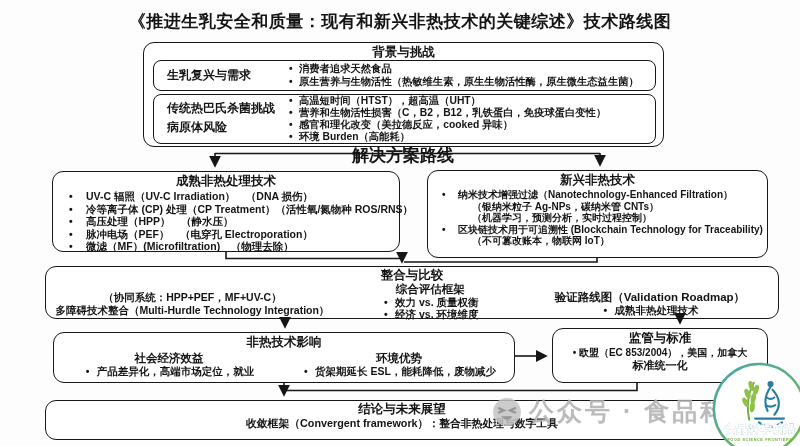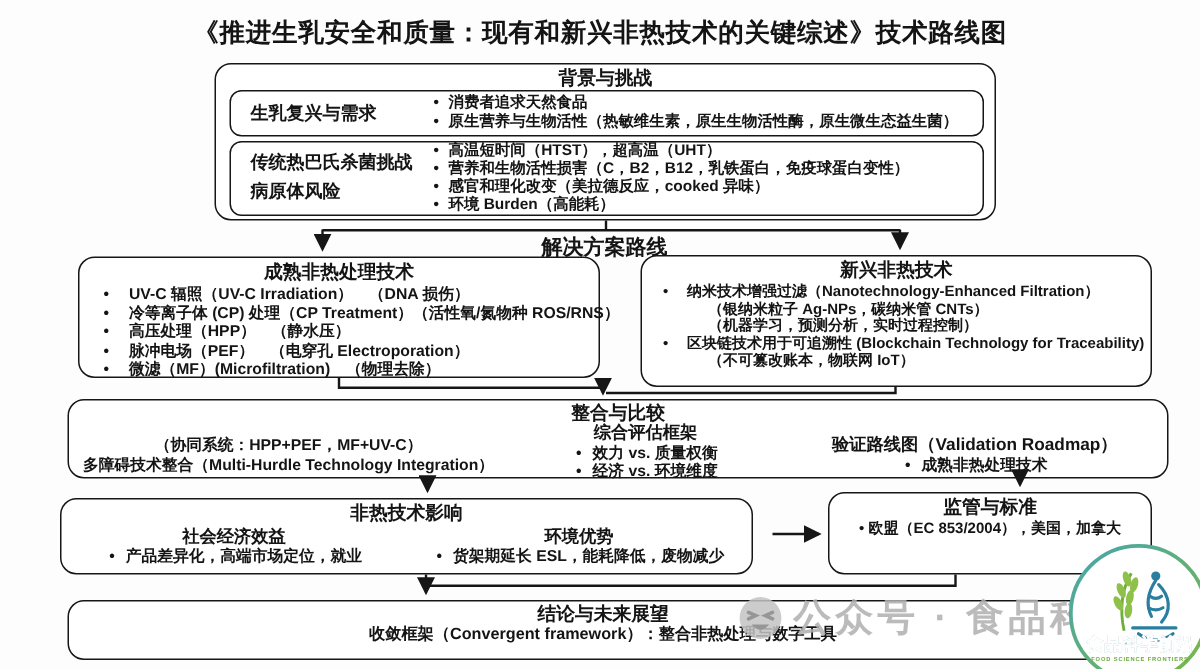--- a/index.html
+++ b/index.html
@@ -28,22 +28,22 @@
   .bg-label2 {
     width:132px; padding:5px 0 7px 13px; font-size:12px; flex:none;
     align-self:stretch; display:flex; flex-direction:column; justify-content:space-between;
   }
   ul { list-style:none; }
   .blist { font-size:10.3px; line-height:12.2px; }
   .blist li { position:relative; padding-left:13px; white-space:nowrap; }
   .blist li::before { content:"•"; position:absolute; left:3px; }
   
   .solution-label {
-    position:absolute; left:403px; top:156px; transform:translateX(-50%);
-    font-size:14px; z-index:2; white-space:nowrap;
+    position:absolute; left:403px; top:144px; transform:translateX(-50%);
+    font-size:17px; z-index:2; white-space:nowrap;
   }
   
   .tech-title { text-align:center; font-size:12.5px; line-height:15px; margin-top:2px; }
   .tech-list { font-size:10.5px; line-height:12.6px; margin:1px 0 0 9px; }
   .tech-list li { position:relative; padding-left:24px; white-space:nowrap; }
   .tech-list li::before { content:"•"; position:absolute; left:7px; }
   .em-list { font-size:10px; line-height:11.5px; margin:1px 0 0 8px; }
   .em-list .main { position:relative; padding-left:22px; white-space:nowrap; }
   .em-list .main::before { content:"•"; position:absolute; left:6px; }
   .em-list .sub { padding-left:36px; white-space:nowrap; }
@@ -170,21 +170,21 @@
       </div>
       <div class="int-col c3">
         <div class="mini-head">验证路线图（Validation Roadmap）</div>
         <ul class="inline-list">
           <li>成熟非热处理技术</li>
         </ul>
       </div>
     </div>
   </div>
 
-  <div class="box" style="left:40px; top:332px; width:462px; height:51px;">
+  <div class="box" style="left:53px; top:332px; width:462px; height:51px;">
     <div class="sec-head" style="margin-top:2px;">非热技术影响</div>
     <div class="impact-cols">
       <div class="impact-col">
         <div class="mini-head">社会经济效益</div>
         <ul class="inline-list" style="font-size:10.5px;">
           <li>产品差异化，高端市场定位，就业</li>
         </ul>
       </div>
       <div class="impact-col">
         <div class="mini-head">环境优势</div>
@@ -192,20 +192,21 @@
           <li>货架期延长 ESL，能耗降低，废物减少</li>
         </ul>
       </div>
     </div>
   </div>
 
   <div class="box" style="left:552px; top:328px; width:216px; height:55px;">
     <div class="sec-head" style="margin-top:2px;">监管与标准</div>
     <div class="reg-body">
       <div class="reg-bullet">欧盟（EC 853/2004），美国，加拿大</div>
+      <div>标准统一化</div>
     </div>
   </div>
 
   <div class="box" style="left:45px; top:400px; width:714px; height:40px;">
     <div class="sec-head" style="margin-top:1px;">结论与未来展望</div>
     <div class="conc-line">收敛框架（Convergent framework）：整合非热处理与数字工具</div>
   </div>
 
   <div class="watermark">
     <svg width="30" height="30" viewBox="0 0 28 28">

